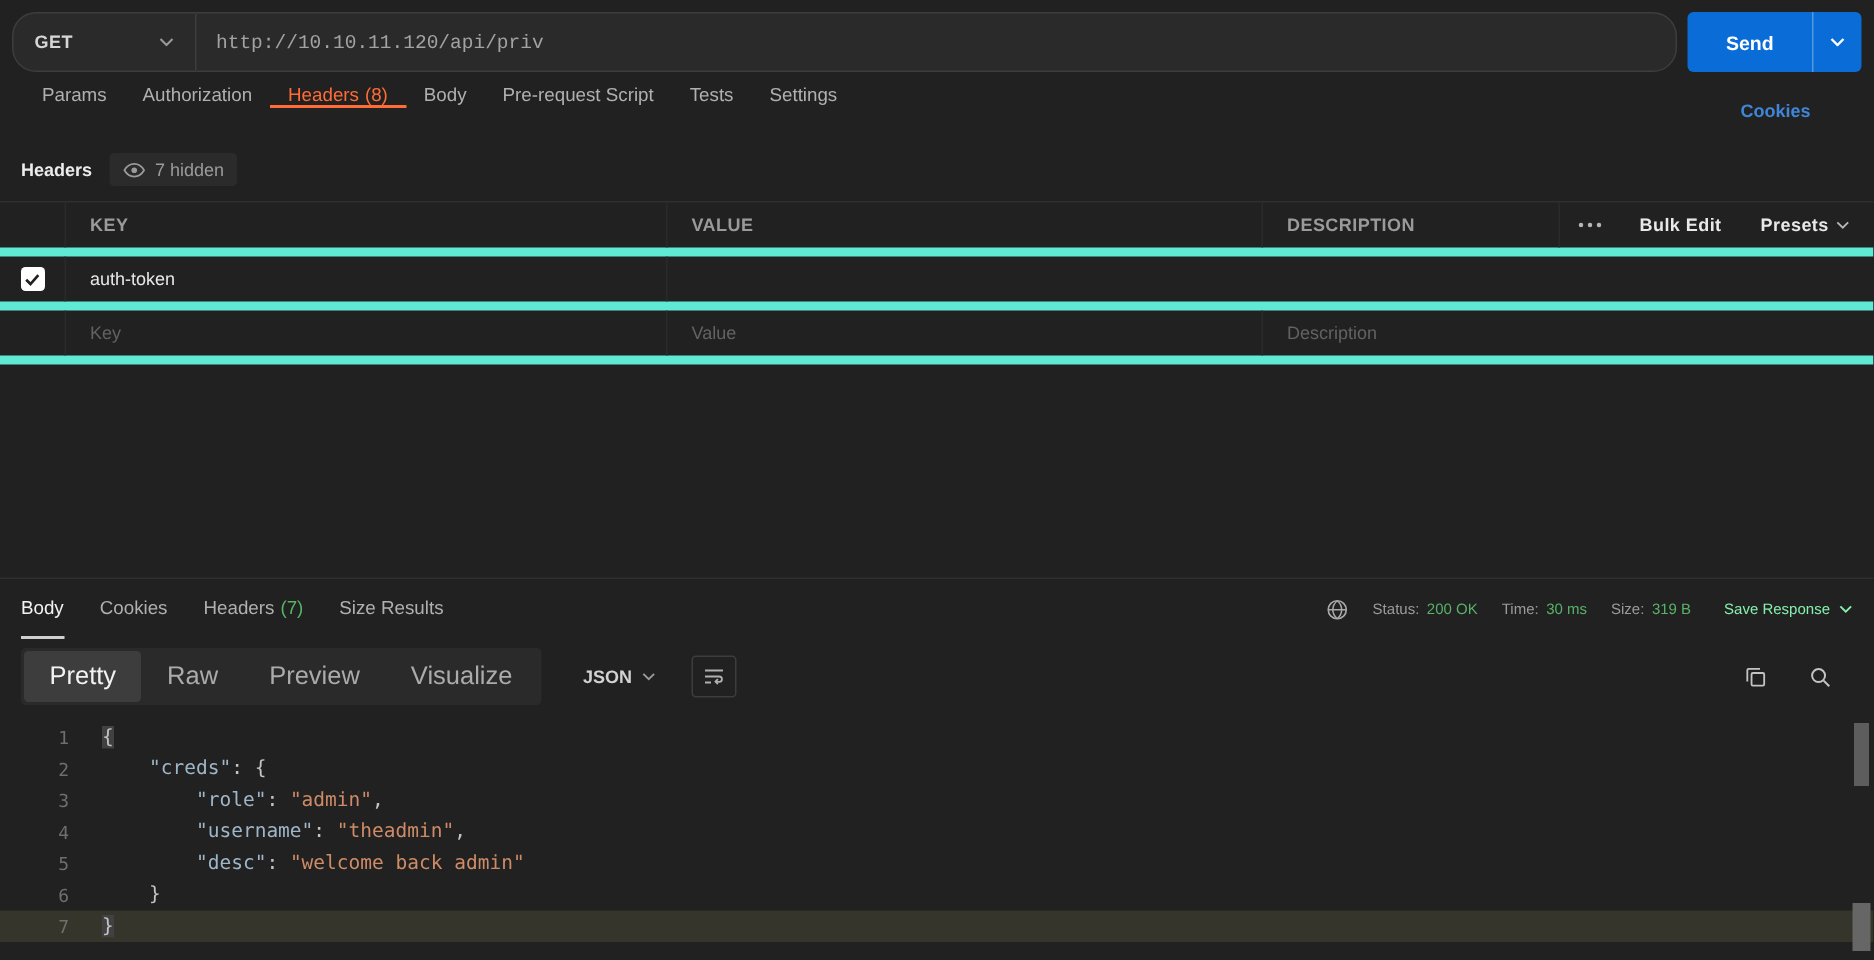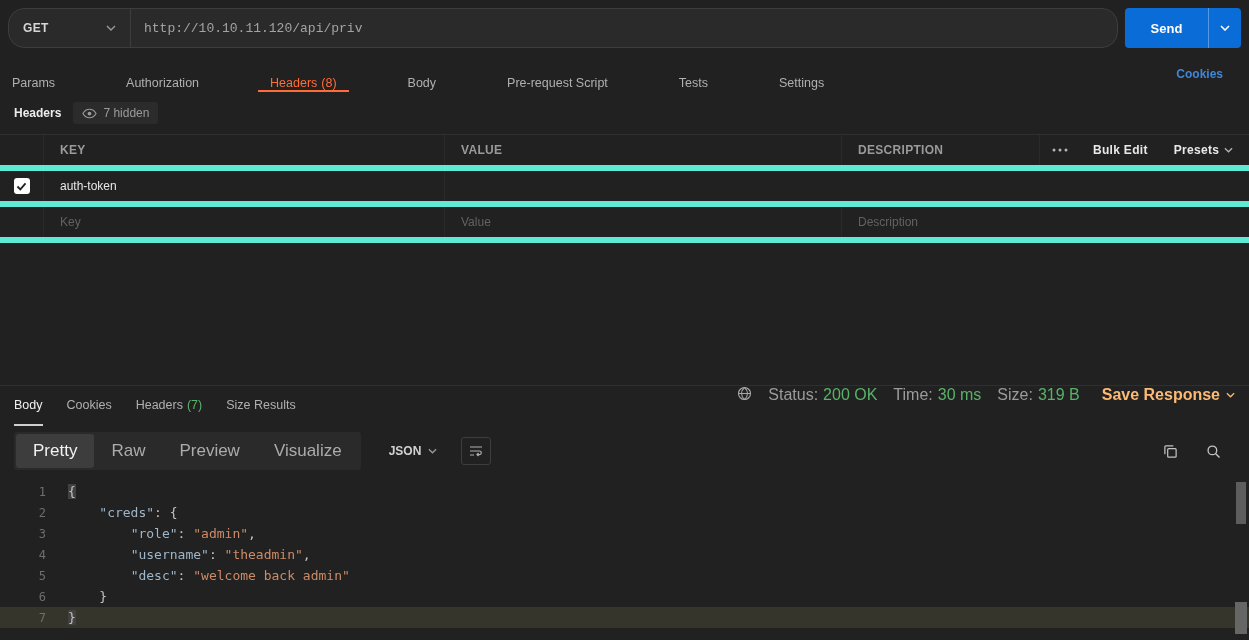--- a/index.html
+++ b/index.html
@@ -17,21 +17,21 @@
   .url-row { display:flex; align-items:stretch; padding:8px; height:56px; gap:7px; }
   .request-input { flex:1; display:flex; background:#2a2a2a; border:1px solid #3d3d3d; border-radius:16px; overflow:hidden; }
   .method { width:122px; display:flex; align-items:center; justify-content:space-between; padding:0 14px; border-right:1px solid #3d3d3d; cursor:pointer; font-weight:bold; font-size:12px; color:#d6d6d6; letter-spacing:.3px; }
   .method .chev { color:#9a9a9a; }
   .url-field { flex:1; background:transparent; border:none; outline:none; color:#a3a3a3; font-size:13px; padding:0 13px; font-family:Liberation Mono, monospace; }
   .send { width:116px; display:flex; border-radius:4px; background:#0a6cd6; overflow:hidden; flex:none; }
   .send-main { flex:1; display:flex; align-items:center; justify-content:center; color:#fff; font-weight:bold; font-size:13px; cursor:pointer; }
   .send-caret { width:33px; border-left:1px solid rgba(255,255,255,.3); display:flex; align-items:center; justify-content:center; cursor:pointer; color:#fff; }
 
   
-  .req-tabs { display:flex; align-items:flex-end; height:36px; padding:0 0;gap:47px; }
+  .req-tabs { display:flex; align-items:flex-start; height:36px; padding:0 16px; }
   .req-tab { padding:0 12px; display:flex; align-items:center; gap:4px; font-size:12.5px; color:#b0b0b0; cursor:pointer; border-bottom:2px solid transparent; }
   .req-tab.active { color:#ff6c37; border-bottom-color:#ff6c37; }
   .cookies-link { margin-left:auto; align-self:center; color:#4086d8; font-weight:bold; font-size:12px; padding-right:26px; cursor:pointer; }
 
   
   .headers-subbar { display:flex; align-items:center; gap:12px; height:42px; padding:0 14px; }
   .headers-title { font-size:12px; font-weight:bold; color:#ececec; }
   .hidden-chip { display:flex; align-items:center; gap:6px; color:#9b9b9b; font-size:12px; background:#2b2b2b; border-radius:3px; padding:4px 9px; cursor:pointer; }
 
   
@@ -50,24 +50,24 @@
   .hdr-btn .chev { color:#b5b5b5; }
 
   .spacer { height:142px; }
 
   
   .response { border-top:1px solid #2f2f2f; }
   .resp-bar { display:flex; align-items:stretch; height:40px; padding:0 14px; }
   .resp-tab { margin-right:24px; display:flex; align-items:center; gap:4px; font-size:12.5px; color:#b0b0b0; cursor:pointer; border-bottom:2px solid transparent; }
   .resp-tab.active { color:#f2f2f2; border-bottom-color:#cfcfcf; }
   .count-green { color:#58b368; }
-  .resp-meta { margin-left:auto; display:flex; align-items:flex-start; gap:8px; font-size:16px; color:#9b9b9b; }
+  .resp-meta { margin-left:auto; display:flex; align-items:center; gap:8px; font-size:10px; color:#9b9b9b; }
   .meta-pair { display:flex; gap:5px; margin-left:8px; }
   .meta-val { color:#58b368; }
-  .save-resp { display:flex; align-items:center; gap:6px; color:#fdba74; font-weight:bold; margin-left:14px; cursor:pointer; }
+  .save-resp { display:flex; align-items:center; gap:6px; color:#86efac; font-weight:normal; margin-left:14px; cursor:pointer; }
   .globe { color:#a8a8a8; }
 
   
   .view-bar { display:flex; align-items:center; height:50px; padding:0 14px; }
   .view-group { display:flex; background:#2a2a2a; border-radius:3px; padding:2px; }
   .view-tab { padding:7px 17px; font-size:17px; color:#ababab; cursor:pointer; border-radius:3px; }
   .view-tab.active { background:#3d3d3d; color:#f2f2f2; }
   .format-select { display:flex; align-items:center; gap:7px; font-size:12px; font-weight:bold; color:#d2d2d2; margin-left:18px; padding:7px 10px; cursor:pointer; }
   .format-select .chev { color:#9a9a9a; }
   .wrap-btn { width:30px; height:28px; border:1px solid #3d3d3d; border-radius:3px; display:flex; align-items:center; justify-content:center; color:#b0b0b0; cursor:pointer; margin-left:14px; }

